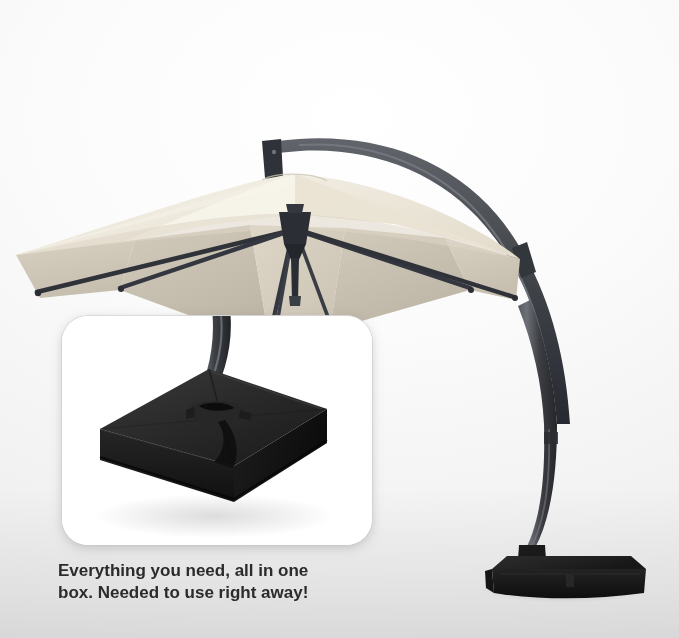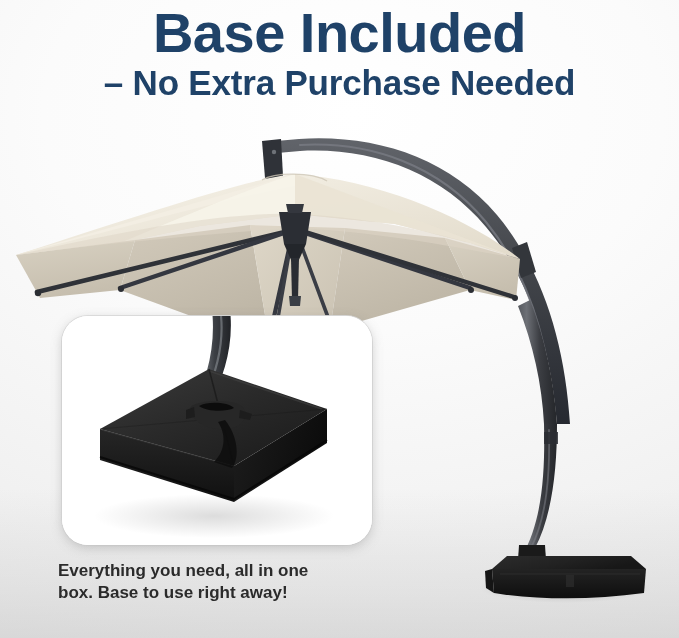--- a/index.html
+++ b/index.html
@@ -100,24 +100,20 @@
   #caption span { display: block; }
 </style>
 </head>
 <body>
 
 <div id="stage">
 
   <div id="backdrop"></div>
   <div id="floor-shadow"></div>
 
-  <div id="headline">
-    <span class="hl-line1">Base Included</span>
-    <span class="hl-line2">– No Extra Purchase Needed</span>
-  </div>
 
   <svg id="art" viewBox="0 0 679 638">
     <defs>
       <linearGradient id="gTopLeft" x1="0" y1="0" x2="0.7" y2="1">
         <stop offset="0%" stop-color="#f4efe4"></stop>
         <stop offset="100%" stop-color="#e6dfd0"></stop>
       </linearGradient>
       <linearGradient id="gTopRight" x1="0.1" y1="0" x2="1" y2="0.9">
         <stop offset="0%" stop-color="#f6f2e8"></stop>
         <stop offset="100%" stop-color="#e3dccc"></stop>
@@ -299,16 +295,16 @@
         <path d="M178 94 L190 98 L188 104 L177 102 Z" fill="#1d1d1d"></path>
         <path d="M137 90 C146 85 166 86 172 92 C164 96 146 96 137 90 Z" fill="#0c0c0c"></path>
       </g>
 
       <path d="M163 104 C176 120 178 142 170 152 L152 146 C164 134 164 118 156 106 Z" fill="#0d0d0d" opacity="0.85"></path>
     </svg>
   </div>
 
   <div id="caption">
     <span>Everything you need, all in one</span>
-    <span>box. Base to use right away!</span>
+    <span>box. Needed to use right away!</span>
   </div>
 
 </div>
 
 </body></html>

